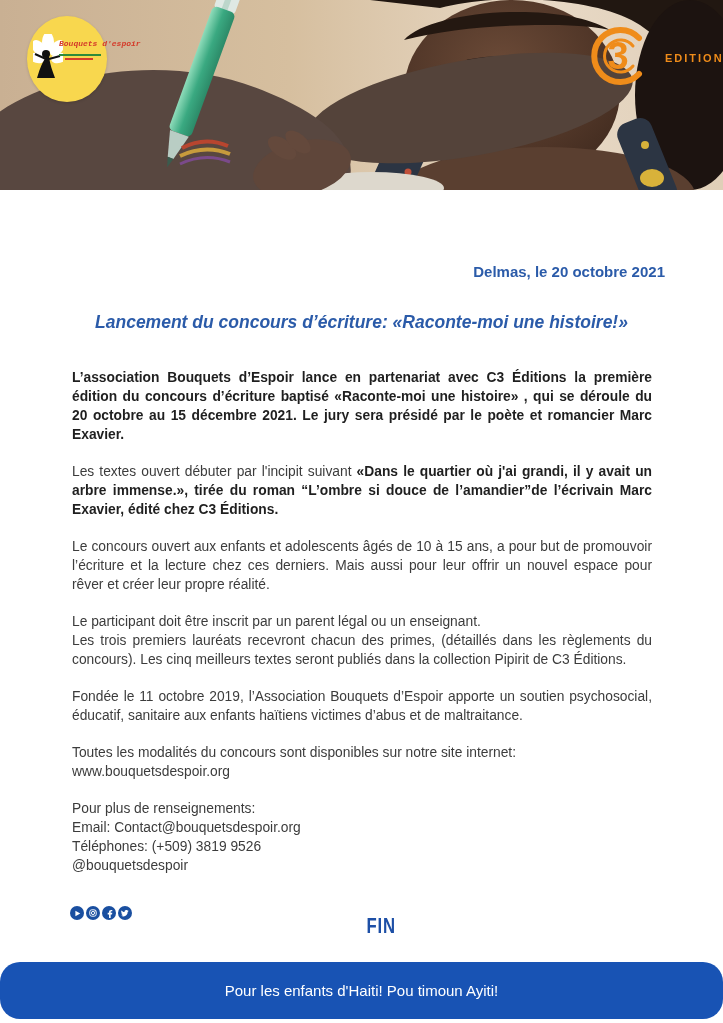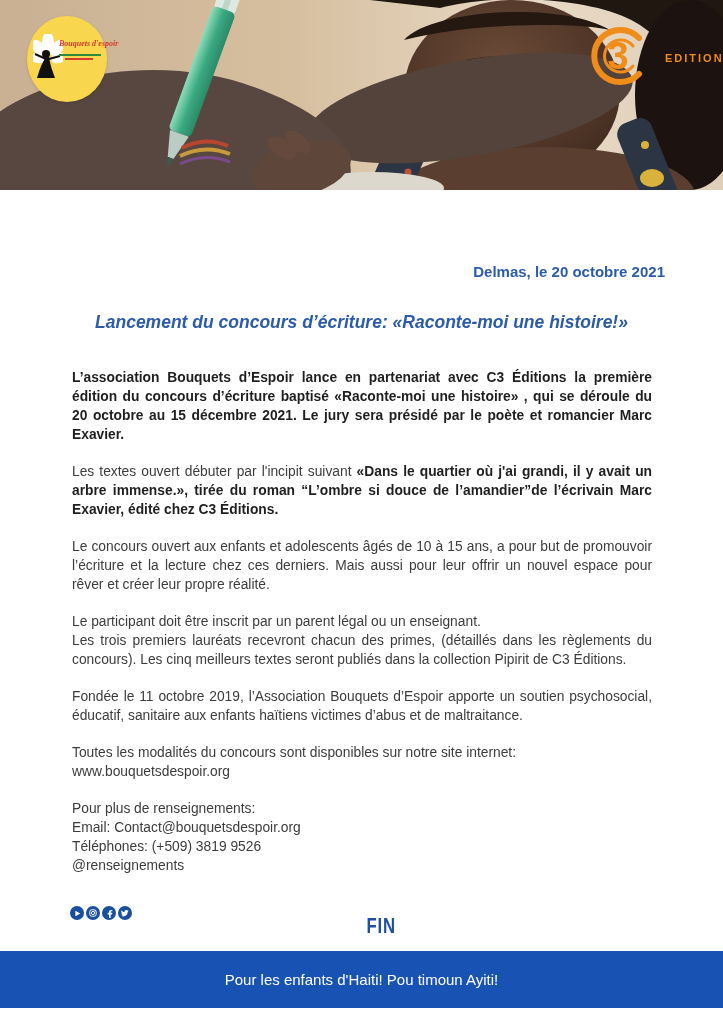--- a/index.html
+++ b/index.html
@@ -10,21 +10,21 @@
   
   .hero{position:absolute;top:0;left:0;width:723px;height:190px;overflow:hidden;}
   .hero svg{display:block;}
   .org-logo{
     position:absolute;top:16px;left:27px;width:80px;height:86px;border-radius:50%;
     background:#f8d74e;box-shadow:0 1px 3px rgba(0,0,0,.15);
   }
   .org-logo .petals{position:absolute;left:6px;top:18px;}
   .org-logo .script{
     position:absolute;left:32px;top:24px;width:46px;
-    font-family:Liberation Serif, serif;font-style:italic;
+    font-family:Liberation Mono, monospace;font-style:italic;
     font-size:8px;line-height:8px;color:#d43b2a;font-weight:700;white-space:nowrap;
   }
   .org-logo .tagline{
     position:absolute;left:32px;top:38px;width:42px;height:2px;background:#2e8b3a;
   }
   .org-logo .tagline2{
     position:absolute;left:38px;top:42px;width:28px;height:2px;background:#d43b2a;
   }
   .c3-logo{position:absolute;top:24px;right:18px;width:118px;height:70px;}
   .c3-logo .editions{
@@ -58,23 +58,23 @@
     display:flex;align-items:center;justify-content:center;cursor:pointer;
   }
   .fin{
     position:absolute;left:0;top:913px;width:723px;text-align:center;
     color:#1d4fa6;
     padding-left:20px;
   }
   .fin .condensed{font-size:22px;font-weight:700;letter-spacing:1px;}
   
   .footer{
-    position:absolute;left:0;bottom:15px;width:723px;height:57px;background:#1853b4;
+    position:absolute;left:0;bottom:4px;width:723px;height:57px;background:#1853b4;
     display:flex;align-items:center;justify-content:center;
-    color:#ffffff;font-size:15px;
+    color:#ffffff;font-size:15px;border-radius:20px;
   }
 </style>
 </head>
 <body>
 
 <div class="page">
 
   <div class="hero">
     <svg width="723" height="190" viewBox="0 0 723 190">
       <defs>
@@ -175,21 +175,21 @@
 
   <div class="headline" style="position:absolute;top:312px;width:723px;margin-top:0;font-style:italic;">Lancement du concours d’écriture: «Raconte-moi une histoire!»</div>
 
   <div class="body-copy">
     <p class="b">L’association Bouquets d’Espoir lance en partenariat avec C3 Éditions la première édition du concours d’écriture baptisé «Raconte-moi une histoire» , qui se déroule du 20 octobre au 15 décembre 2021.  Le jury sera présidé par le poète et romancier Marc Exavier.</p>
     <p><span>Les textes ouvert débuter par l'incipit suivant </span><span class="b">«Dans le quartier où j'ai grandi, il y avait un arbre immense.», tirée du roman “L’ombre si douce de l’amandier”de l’écrivain Marc Exavier, édité chez C3 Éditions.</span></p>
     <p>Le concours ouvert aux enfants et adolescents âgés de 10 à 15 ans, a pour but de promouvoir l’écriture et la lecture chez ces derniers. Mais aussi pour leur offrir un nouvel espace pour rêver et créer leur propre réalité.</p>
     <p><span>Le participant doit être  inscrit par un parent légal ou un enseignant.</span><br><span>Les trois premiers lauréats recevront chacun des primes, (détaillés dans les règlements du concours). Les cinq meilleurs textes seront publiés dans la collection Pipirit de C3 Éditions.</span></p>
     <p>Fondée le 11 octobre 2019, l’Association Bouquets d’Espoir apporte un soutien psychosocial, éducatif, sanitaire aux enfants haïtiens victimes d’abus et de maltraitance.</p>
     <p><span>Toutes les modalités du concours sont disponibles sur notre site internet:</span><br><span>www.bouquetsdespoir.org</span></p>
-    <p><span>Pour plus de renseignements:</span><br><span>Email: Contact@bouquetsdespoir.org</span><br><span>Téléphones: (+509) 3819 9526</span><br><span>@renseignements</span></p>
+    <p><span>Pour plus de renseignements:</span><br><span>Email: Contact@bouquetsdespoir.org</span><br><span>Téléphones: (+509) 3819 9526</span><br><span>@bouquetsdespoir</span></p>
   </div>
 
   <div class="social-row">
     <span class="social-icon">
       <svg width="7" height="7" viewBox="0 0 10 10">
           <path d="M2,1 L9,5 L2,9 Z" fill="#fff"></path>
         </svg>
     </span>
     <span class="social-icon">
       <svg width="8" height="8" viewBox="0 0 10 10">

